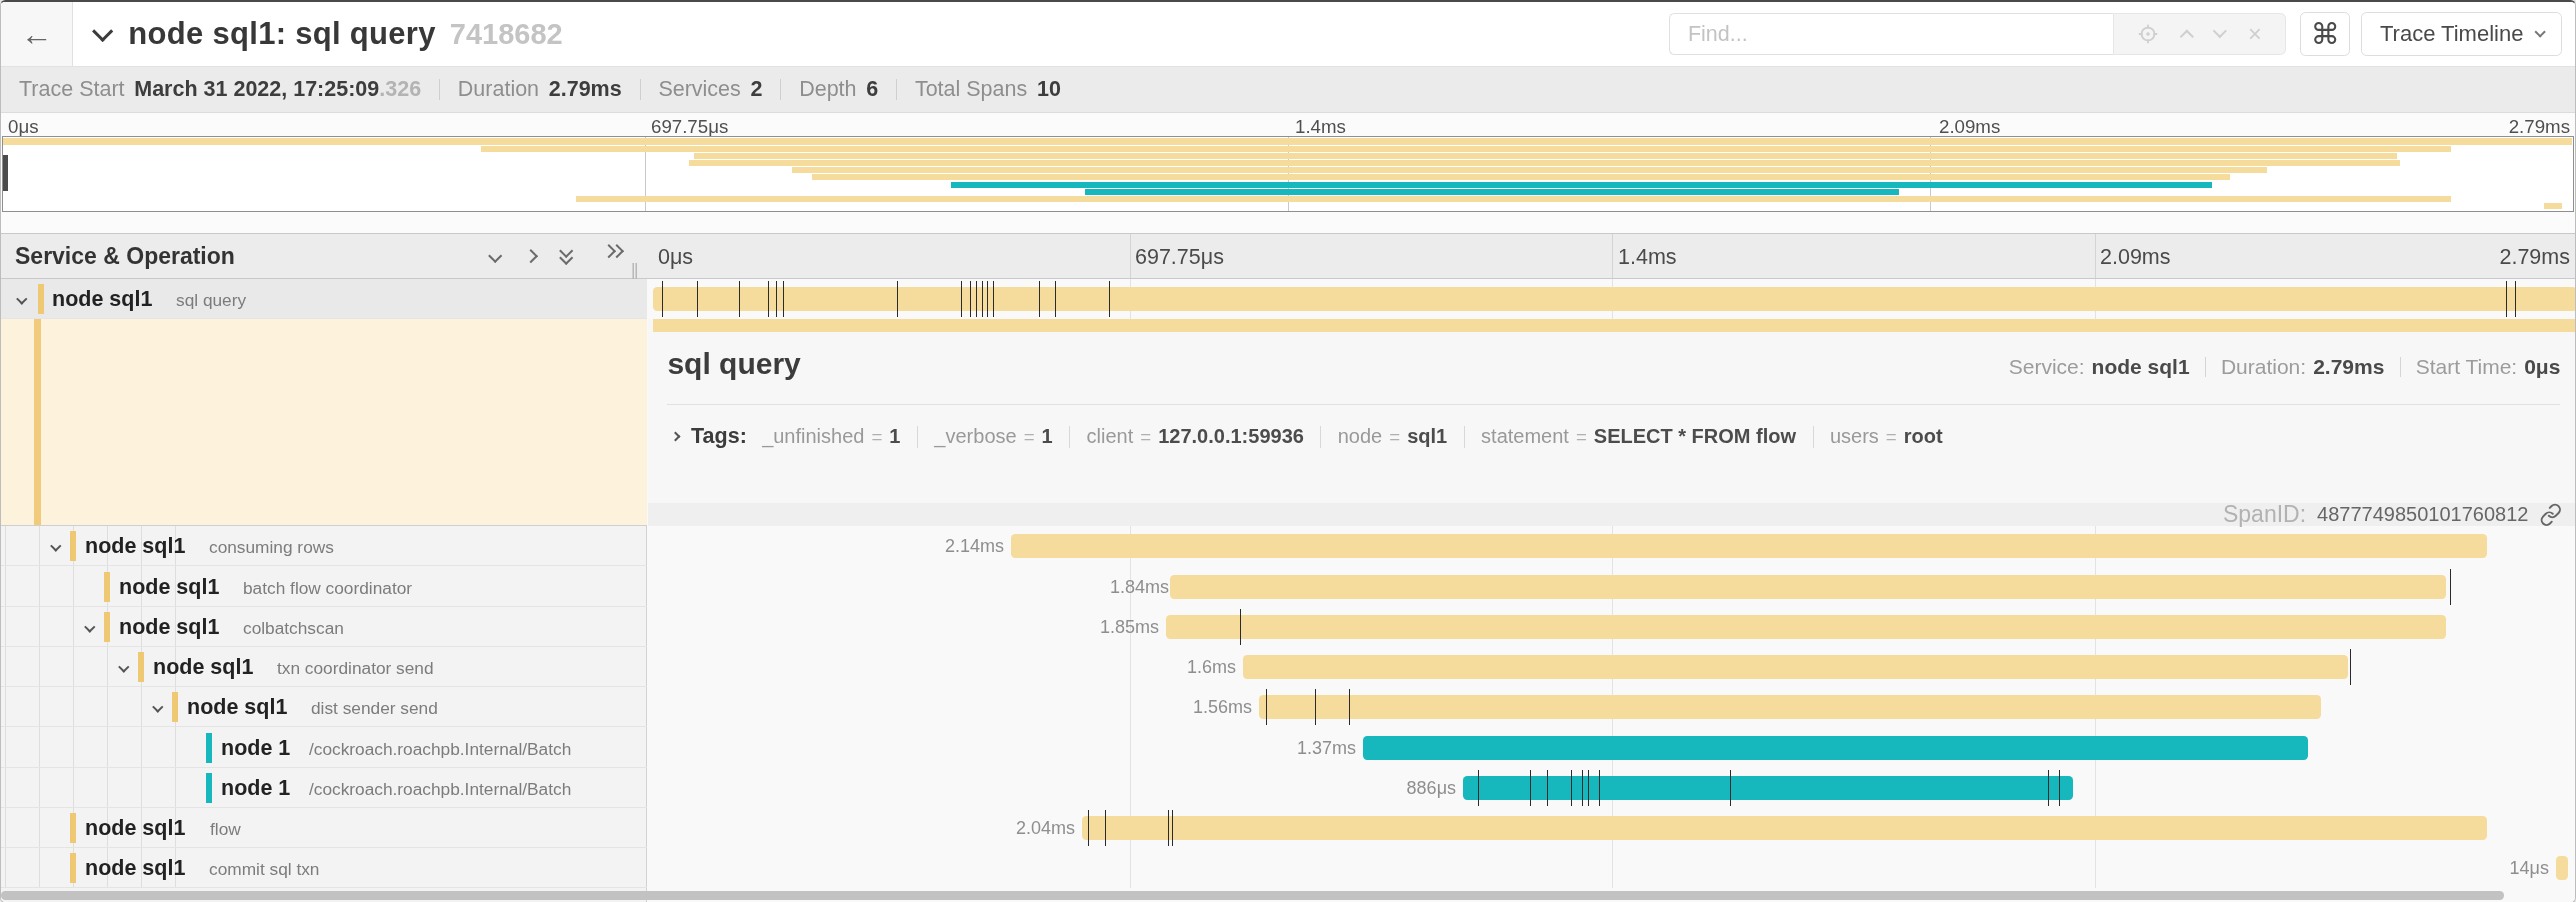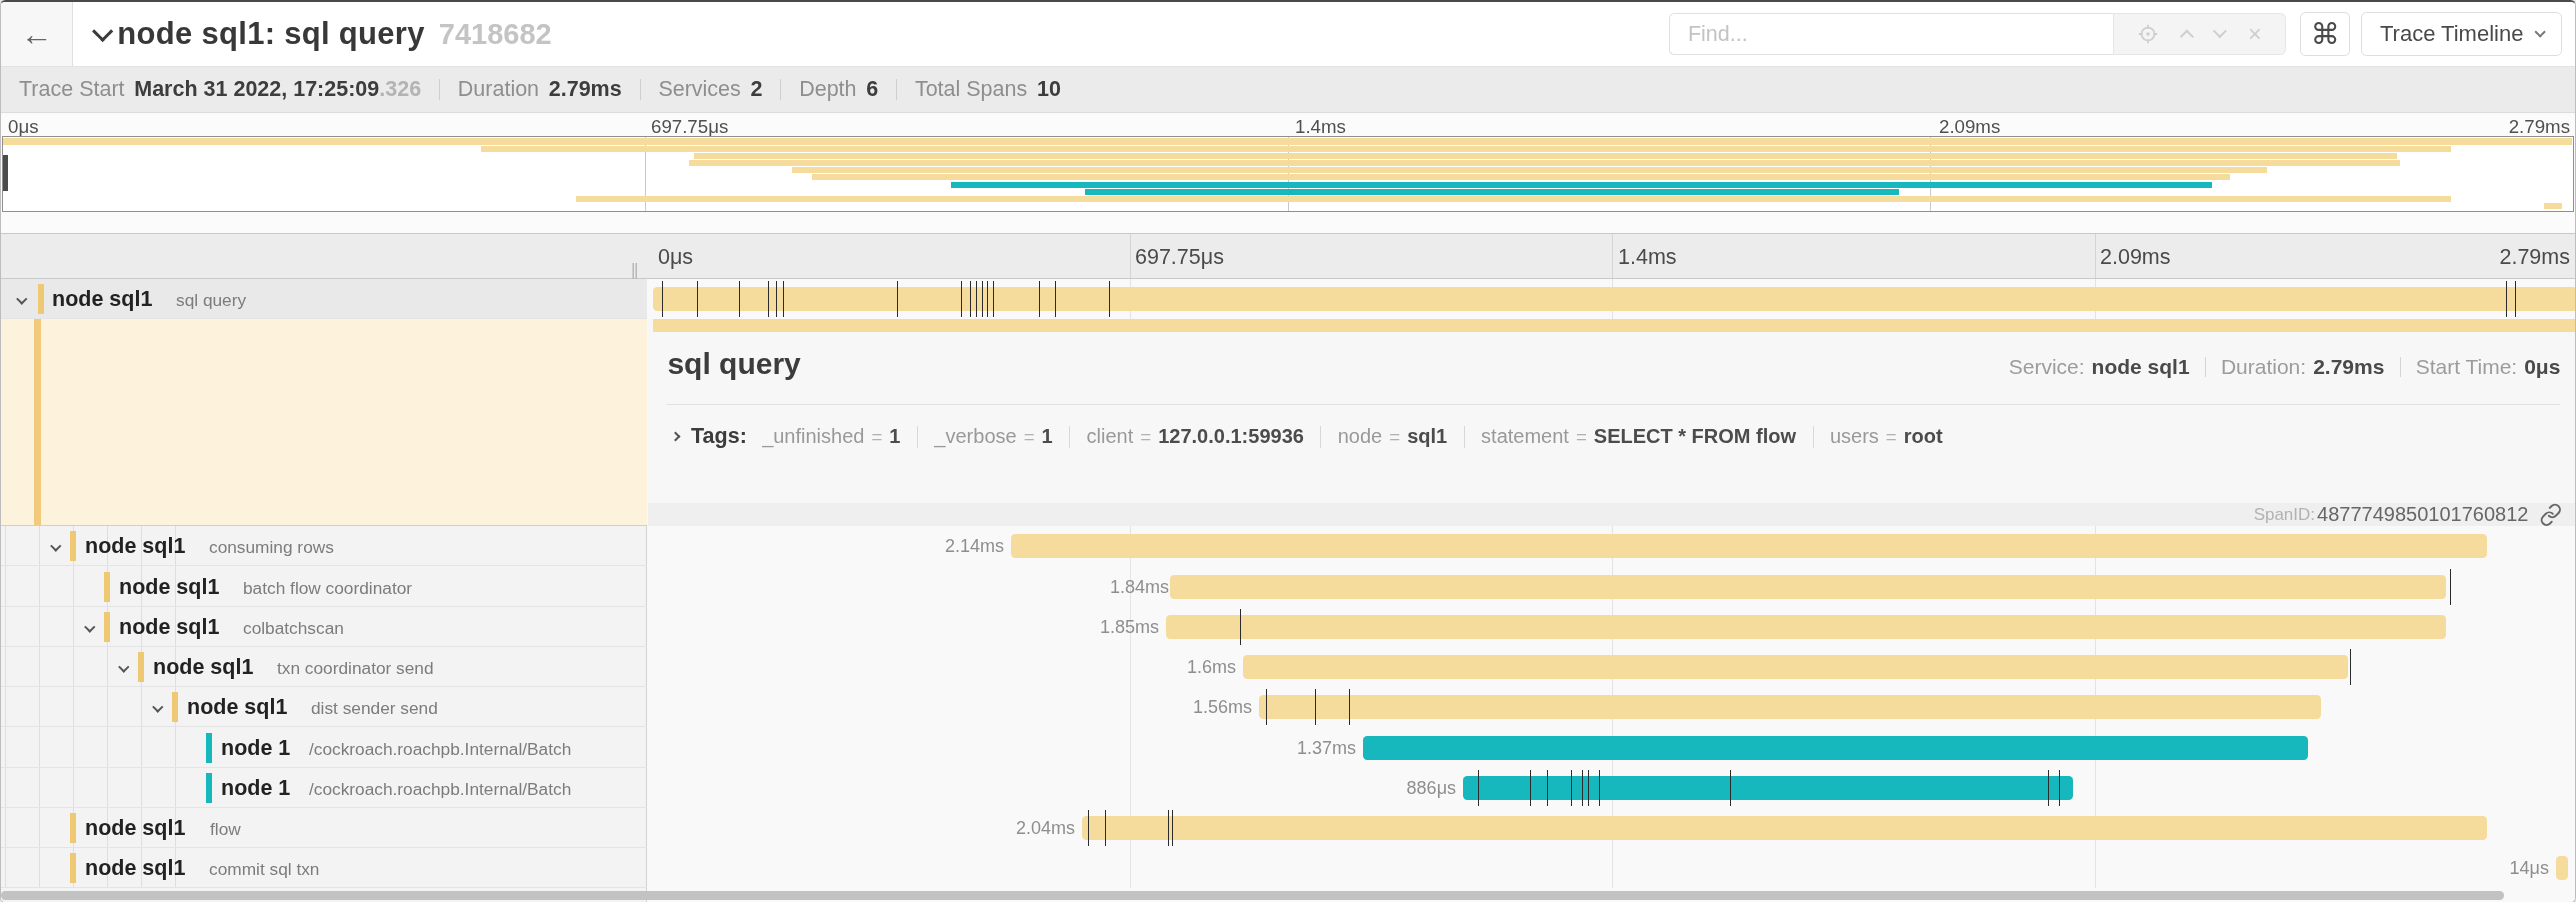--- a/index.html
+++ b/index.html
@@ -11,21 +11,21 @@
     overflow:hidden;
   }
 
   
   .topbar { position:absolute; left:0; top:0; width:2576px; height:65px; background:#fff; border-bottom:0.7px solid #e2e2e2; display:flex; align-items:center; }
   .back-cell { width:72px; height:100%; background:#f7f7f7; border-right:0.7px solid #e0e0e0; display:flex; align-items:center; justify-content:center; cursor:pointer; }
   .back-arrow { font-size:32px; color:#666; line-height:1; }
   .title-wrap { display:flex; align-items:center; margin-left:22px; }
   .chev { display:inline-block; border-style:solid; border-color:#3c3c3c; border-width:0 3.5px 3.5px 0; width:15.3px; height:15.3px; }
   .chev.down { transform:rotate(45deg) translate(-1.4px,-1.4px); }
-  .page-title { font-size:31px; font-weight:bold; color:#383838; margin-left:7px; letter-spacing:0.3px; }
+  .page-title { font-size:31px; font-weight:bold; color:#383838; margin-left:18px; letter-spacing:0.3px; }
   .trace-id { font-size:29px; color:#c4c4c4; font-weight:bold; margin-left:14px; }
   .top-controls { margin-left:auto; display:flex; align-items:center; margin-right:15.3px; }
   .find-group { display:flex; height:42px; }
   .find-input { width:444px; height:42px; border:0.7px solid #e0e0e0; border-right:none; border-radius:5.5px 0 0 5.5px; background:#fff; font-size:21.5px; color:#444; padding:0 18px; outline:none; font-family:inherit; }
   .find-input::placeholder { color:#c3c3c3; }
   .find-suffix { width:173px; height:42px; background:#f4f4f4; border:0.7px solid #e6e6e6; border-radius:0 5.5px 5.5px 0; display:flex; align-items:center; justify-content:space-evenly; }
   .fi { color:#cfcfcf; display:flex; align-items:center; }
   .fi .chev { border-color:#cfcfcf; width:9.7px; height:9.7px; border-width:0 2.8px 2.8px 0; }
   .fi.x { font-size:23.6px; }
   .cmd-btn { width:50px; height:44px; border:0.7px solid #ddd; border-radius:5.5px; background:#fff; margin-left:14px; display:flex; align-items:center; justify-content:center; font-size:29px; color:#4a4a4a; cursor:pointer; }
@@ -100,21 +100,21 @@
   .tags-title { font-size:21.5px; font-weight:bold; color:#3c3c3c; margin-right:15.3px; }
   .tag-item { display:flex; align-items:baseline; white-space:nowrap; }
   .tag-key { font-size:20px; color:#999; }
   .tag-eq { font-size:18.7px; color:#b0b0b0; margin:0 7px; }
   .tag-val { font-size:20px; color:#4c4c4c; font-weight:bold; }
   .tag-sep { width:0.7px; height:22px; background:#d8d8d8; margin:0 16.6px; align-self:center; }
   .logs-box { position:absolute; left:15.3px; top:144px; right:11px; height:40px; background:#e1e1e1; display:flex; align-items:center; cursor:pointer; }
   .logs-title { font-size:21.5px; font-weight:bold; color:#3c3c3c; }
   .logs-count { font-size:21.5px; color:#555; margin-left:8.3px; font-weight:normal; }
   .spanid-strip { position:absolute; left:0; right:0; top:184px; height:23px; background:#efefef; display:flex; align-items:center; justify-content:flex-end; padding-right:14px; }
-  .spanid-label { font-size:17px; color:#b2b2b2; margin-right:2px; }
+  .spanid-label { font-size:23px; color:#b2b2b2; margin-right:11px; }
   .spanid-value { font-size:20px; color:#666; }
   .link-icon { margin-left:11px; display:flex; align-items:center; cursor:pointer; }
 
   
   .hscroll { position:absolute; left:0; top:888px; width:2576px; height:11px; }
   .hscroll-thumb { position:absolute; left:0; top:1.4px; width:2503px; height:8.3px; background:#c2c2c2; border-radius:4.2px; }
 </style>
 </head>
 <body>
 
@@ -210,20 +210,43 @@
         <div class="mm-row" style="top: 30px; left: 789px; width: 1475px; background: rgb(245, 219, 156);"></div>
         <div class="mm-row" style="top: 37px; left: 809px; width: 1418px; background: rgb(245, 219, 156);"></div>
         <div class="mm-row" style="top: 45px; left: 948px; width: 1261px; background: rgb(22, 184, 190);"></div>
         <div class="mm-row" style="top: 52px; left: 1082px; width: 814px; background: rgb(22, 184, 190);"></div>
         <div class="mm-row" style="top: 59px; left: 573px; width: 1875px; background: rgb(245, 219, 156);"></div>
         <div class="mm-row" style="top: 66px; left: 2541px; width: 18px; background: rgb(245, 219, 156);"></div>
       </div>
   </div>
 
   <div class="grid-header">
+    <div class="gh-left">
+      <span class="gh-title">Service &amp; Operation</span>
+      <span class="gh-icons">
+        <span class="icon-btn">
+            <span class="chev" style="transform:rotate(45deg);"></span>
+          </span>
+        <span class="icon-btn">
+            <span class="chev" style="transform:rotate(-45deg);"></span>
+          </span>
+        <span class="icon-btn">
+          <span class="dbl down">
+              <span class="chev" style="transform:rotate(45deg);"></span>
+              <span class="chev" style="transform:rotate(45deg);"></span>
+            </span>
+        </span>
+        <span class="icon-btn">
+          <span class="dbl right">
+              <span class="chev" style="transform:rotate(-45deg);"></span>
+              <span class="chev" style="transform:rotate(-45deg);"></span>
+            </span>
+        </span>
+      </span>
+    </div>
     <span class="col-drag">∥</span>
     <div id="ruler">
         <div class="ruler-tick" style="left: 657px;">0μs</div>
         <div class="ruler-tick" style="left: 1134px;">697.75μs</div>
         <div class="ruler-tick" style="left: 1617px;">1.4ms</div>
         <div class="ruler-tick" style="left: 2099px;">2.09ms</div>
         <div class="ruler-tick" style="right: 7px;">2.79ms</div>
       </div>
   <div class="gh-grid" style="left: 1129px;"></div>
       <div class="gh-grid" style="left: 1611px;"></div>

